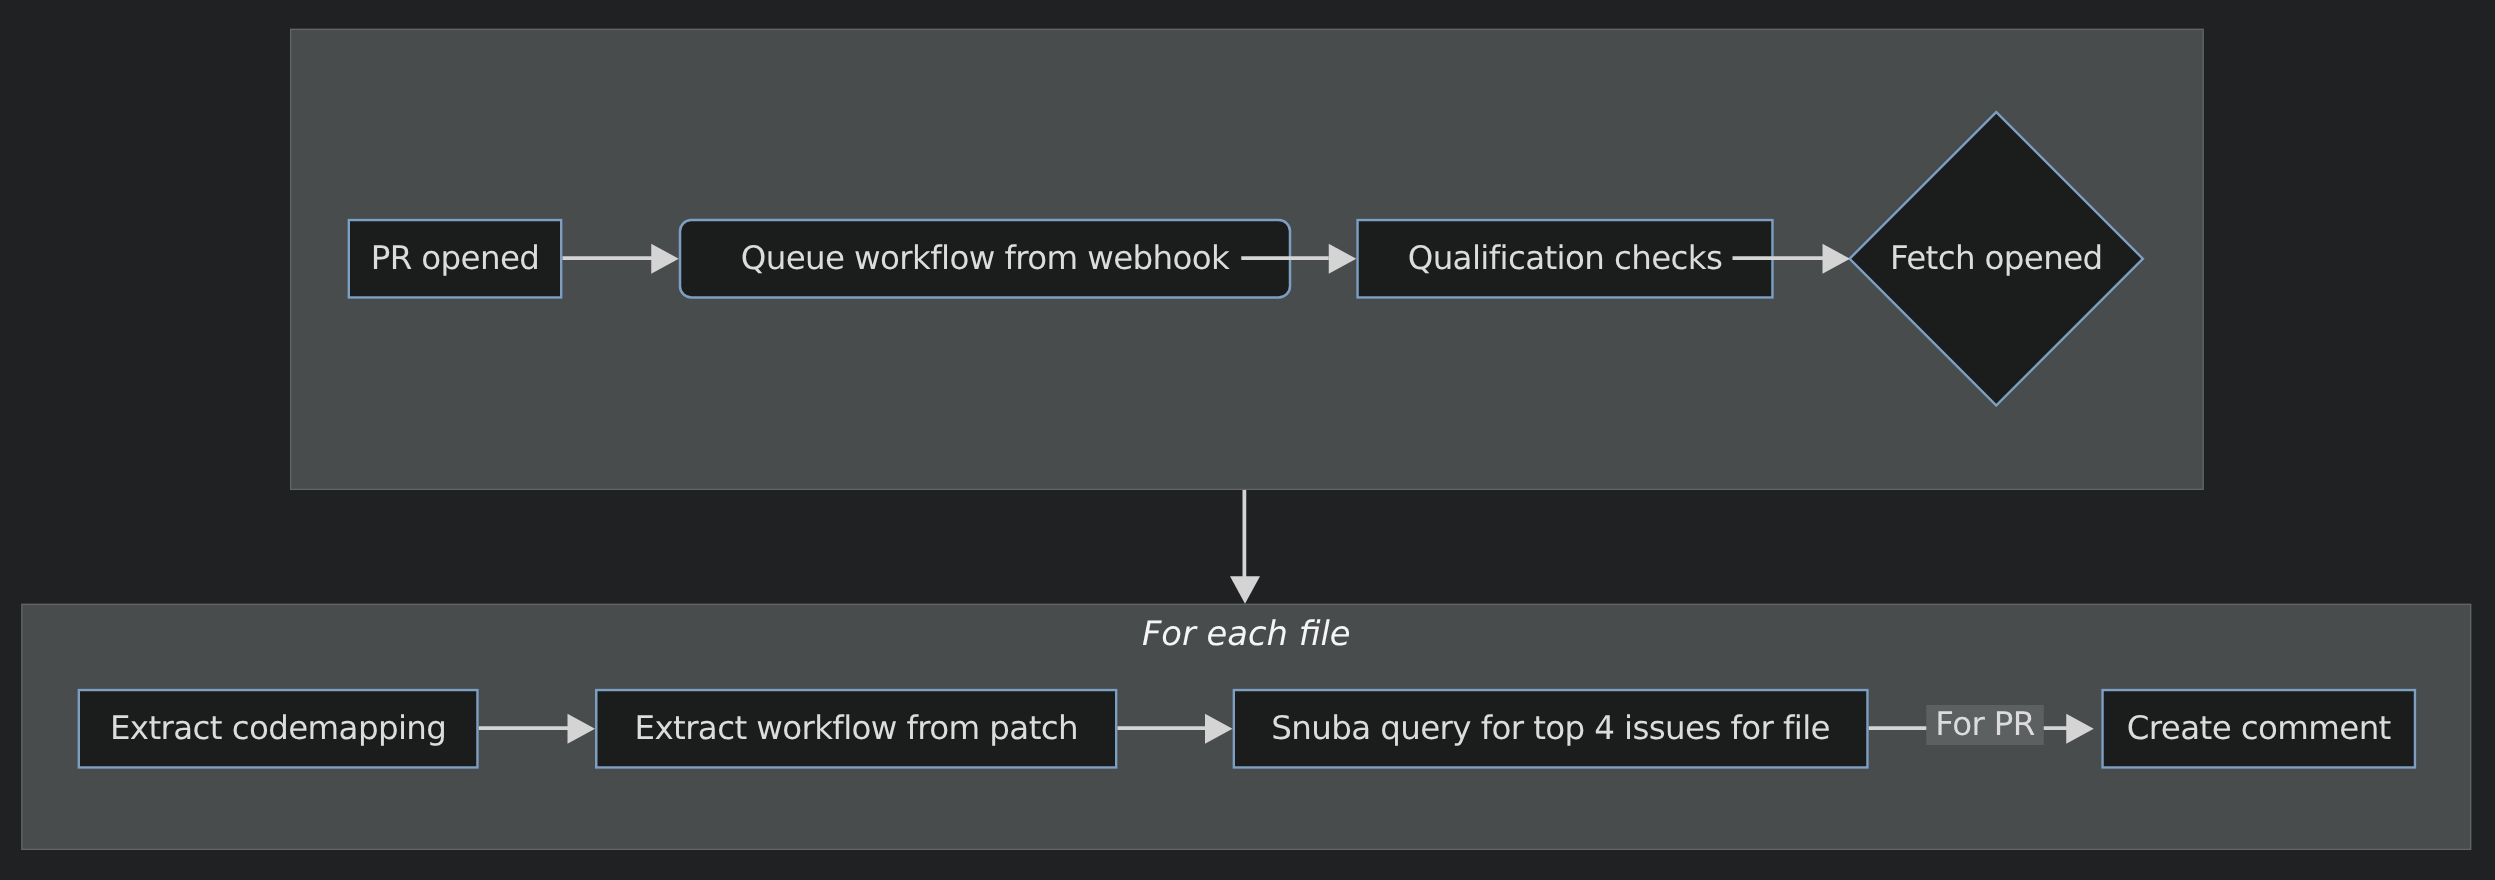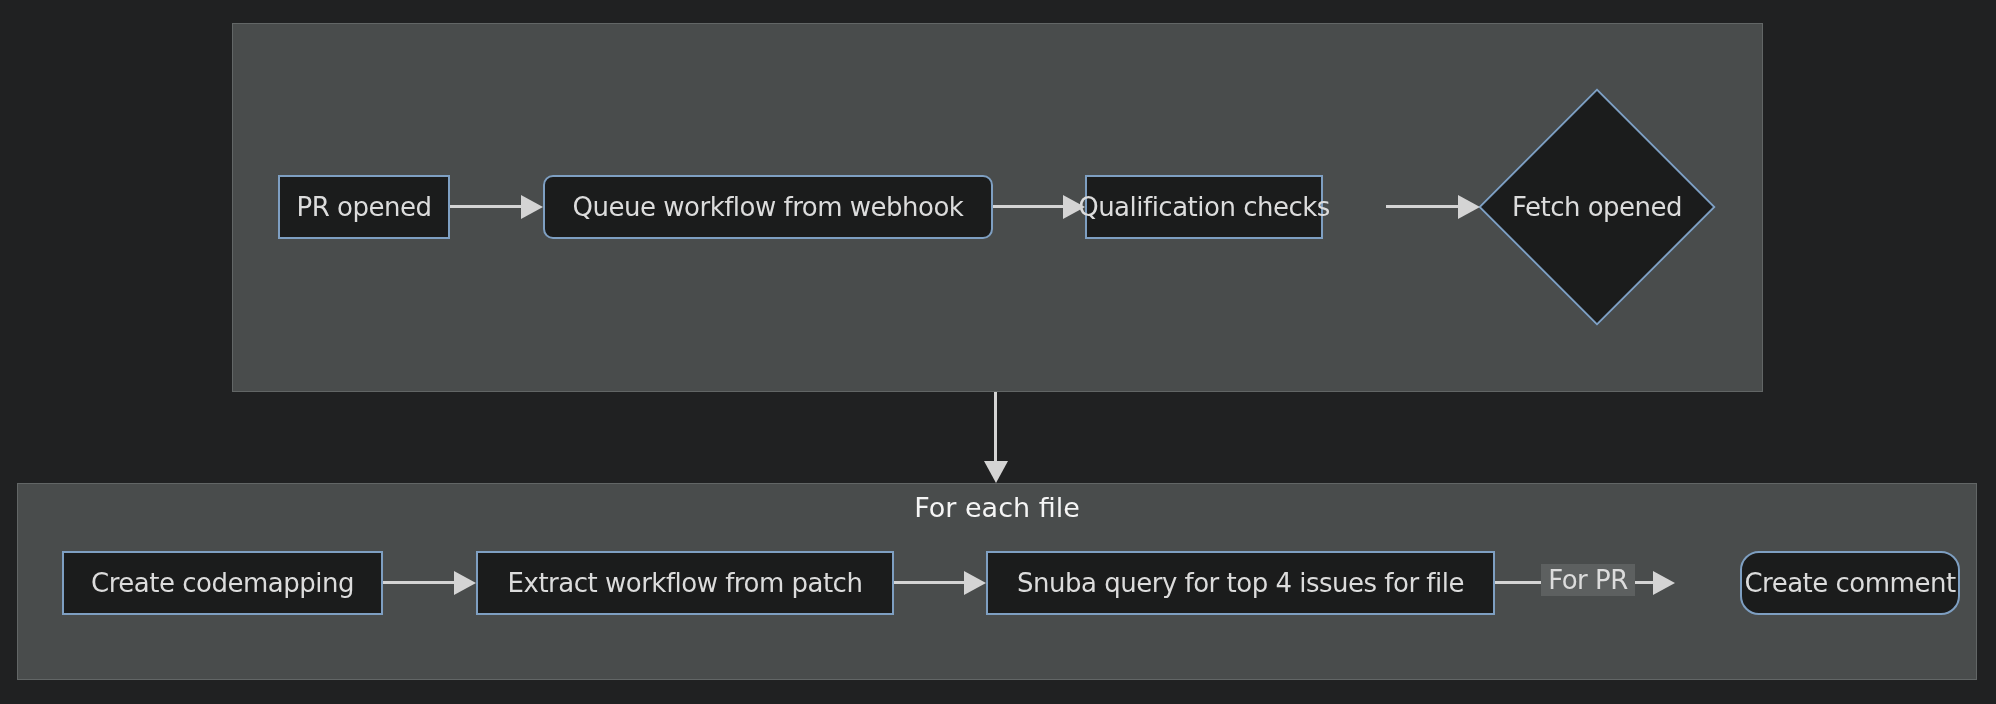--- a/index.html
+++ b/index.html
@@ -31,41 +31,42 @@
   .group-top    { left: 232px; top: 23px;  width: 1531px; height: 369px; }
   .group-bottom { left: 17px;  top: 483px; width: 1960px; height: 197px; }
   .group-title {
     position: absolute;
     left: 0; right: 0;
     top: 8px;
     text-align: center;
     color: var(--group-title-text);
     font-size: 27px;
     white-space: nowrap;
+    font-style: italic;
   }
   .node {
     position: absolute;
     display: flex;
     align-items: center;
     justify-content: center;
     background: var(--node-bg);
     border: 2px solid var(--node-border);
     color: var(--node-text);
     font-size: 26px;
     letter-spacing: -0.5px;
     white-space: nowrap;
     height: 64px;
   }
   .node-pr            { left: 278px;  top: 175px; width: 172px; text-align: center; }
-  .node-queue         { left: 543px;  top: 175px; width: 450px; border-radius: 10px; }
-  .node-qualification { left: 1085px; top: 175px; width: 238px; }
+  .node-queue         { left: 543px;  top: 175px; width: 490px; border-radius: 10px; }
+  .node-qualification { left: 1085px; top: 175px; width: 334px; }
   .node-reverse       { left: 62px;   top: 551px; width: 321px; }
   .node-extract       { left: 476px;  top: 551px; width: 418px; }
   .node-snuba         { left: 986px;  top: 551px; width: 509px; }
-  .node-create        { left: 1740px; top: 551px; width: 220px; border-radius: 19px; }
+  .node-create        { left: 1681px; top: 551px; width: 252px; }
   .diamond-shape {
     position: absolute;
     left: 1513px; top: 123px;
     width: 168px; height: 168px;
     background: var(--node-bg);
     border: 2px solid var(--node-border);
     transform: rotate(45deg);
   }
   .diamond-label {
     position: absolute;
@@ -146,21 +147,21 @@
   <div>
     <div class="edge-line h" style="left:1386px; top:205px; width:73px;"></div>
     <div class="arrow-right" style="left:1458px; top:195px;"></div>
   </div>
 
   <div>
     <div class="edge-line v" style="left:994px; top:392px; height:70px;"></div>
     <div class="arrow-down" style="left:984px; top:461px;"></div>
   </div>
 
-  <div class="node node-reverse">Create codemapping</div>
+  <div class="node node-reverse">Extract codemapping</div>
 
   <div class="node node-extract">Extract workflow from patch</div>
 
   <div class="node node-snuba">Snuba query for top 4 issues for file</div>
 
   <div class="node node-create">Create comment</div>
 
   <div>
     <div class="edge-line h" style="left:383px; top:581px; width:73px;"></div>
     <div class="arrow-right" style="left:454px; top:571px;"></div>

